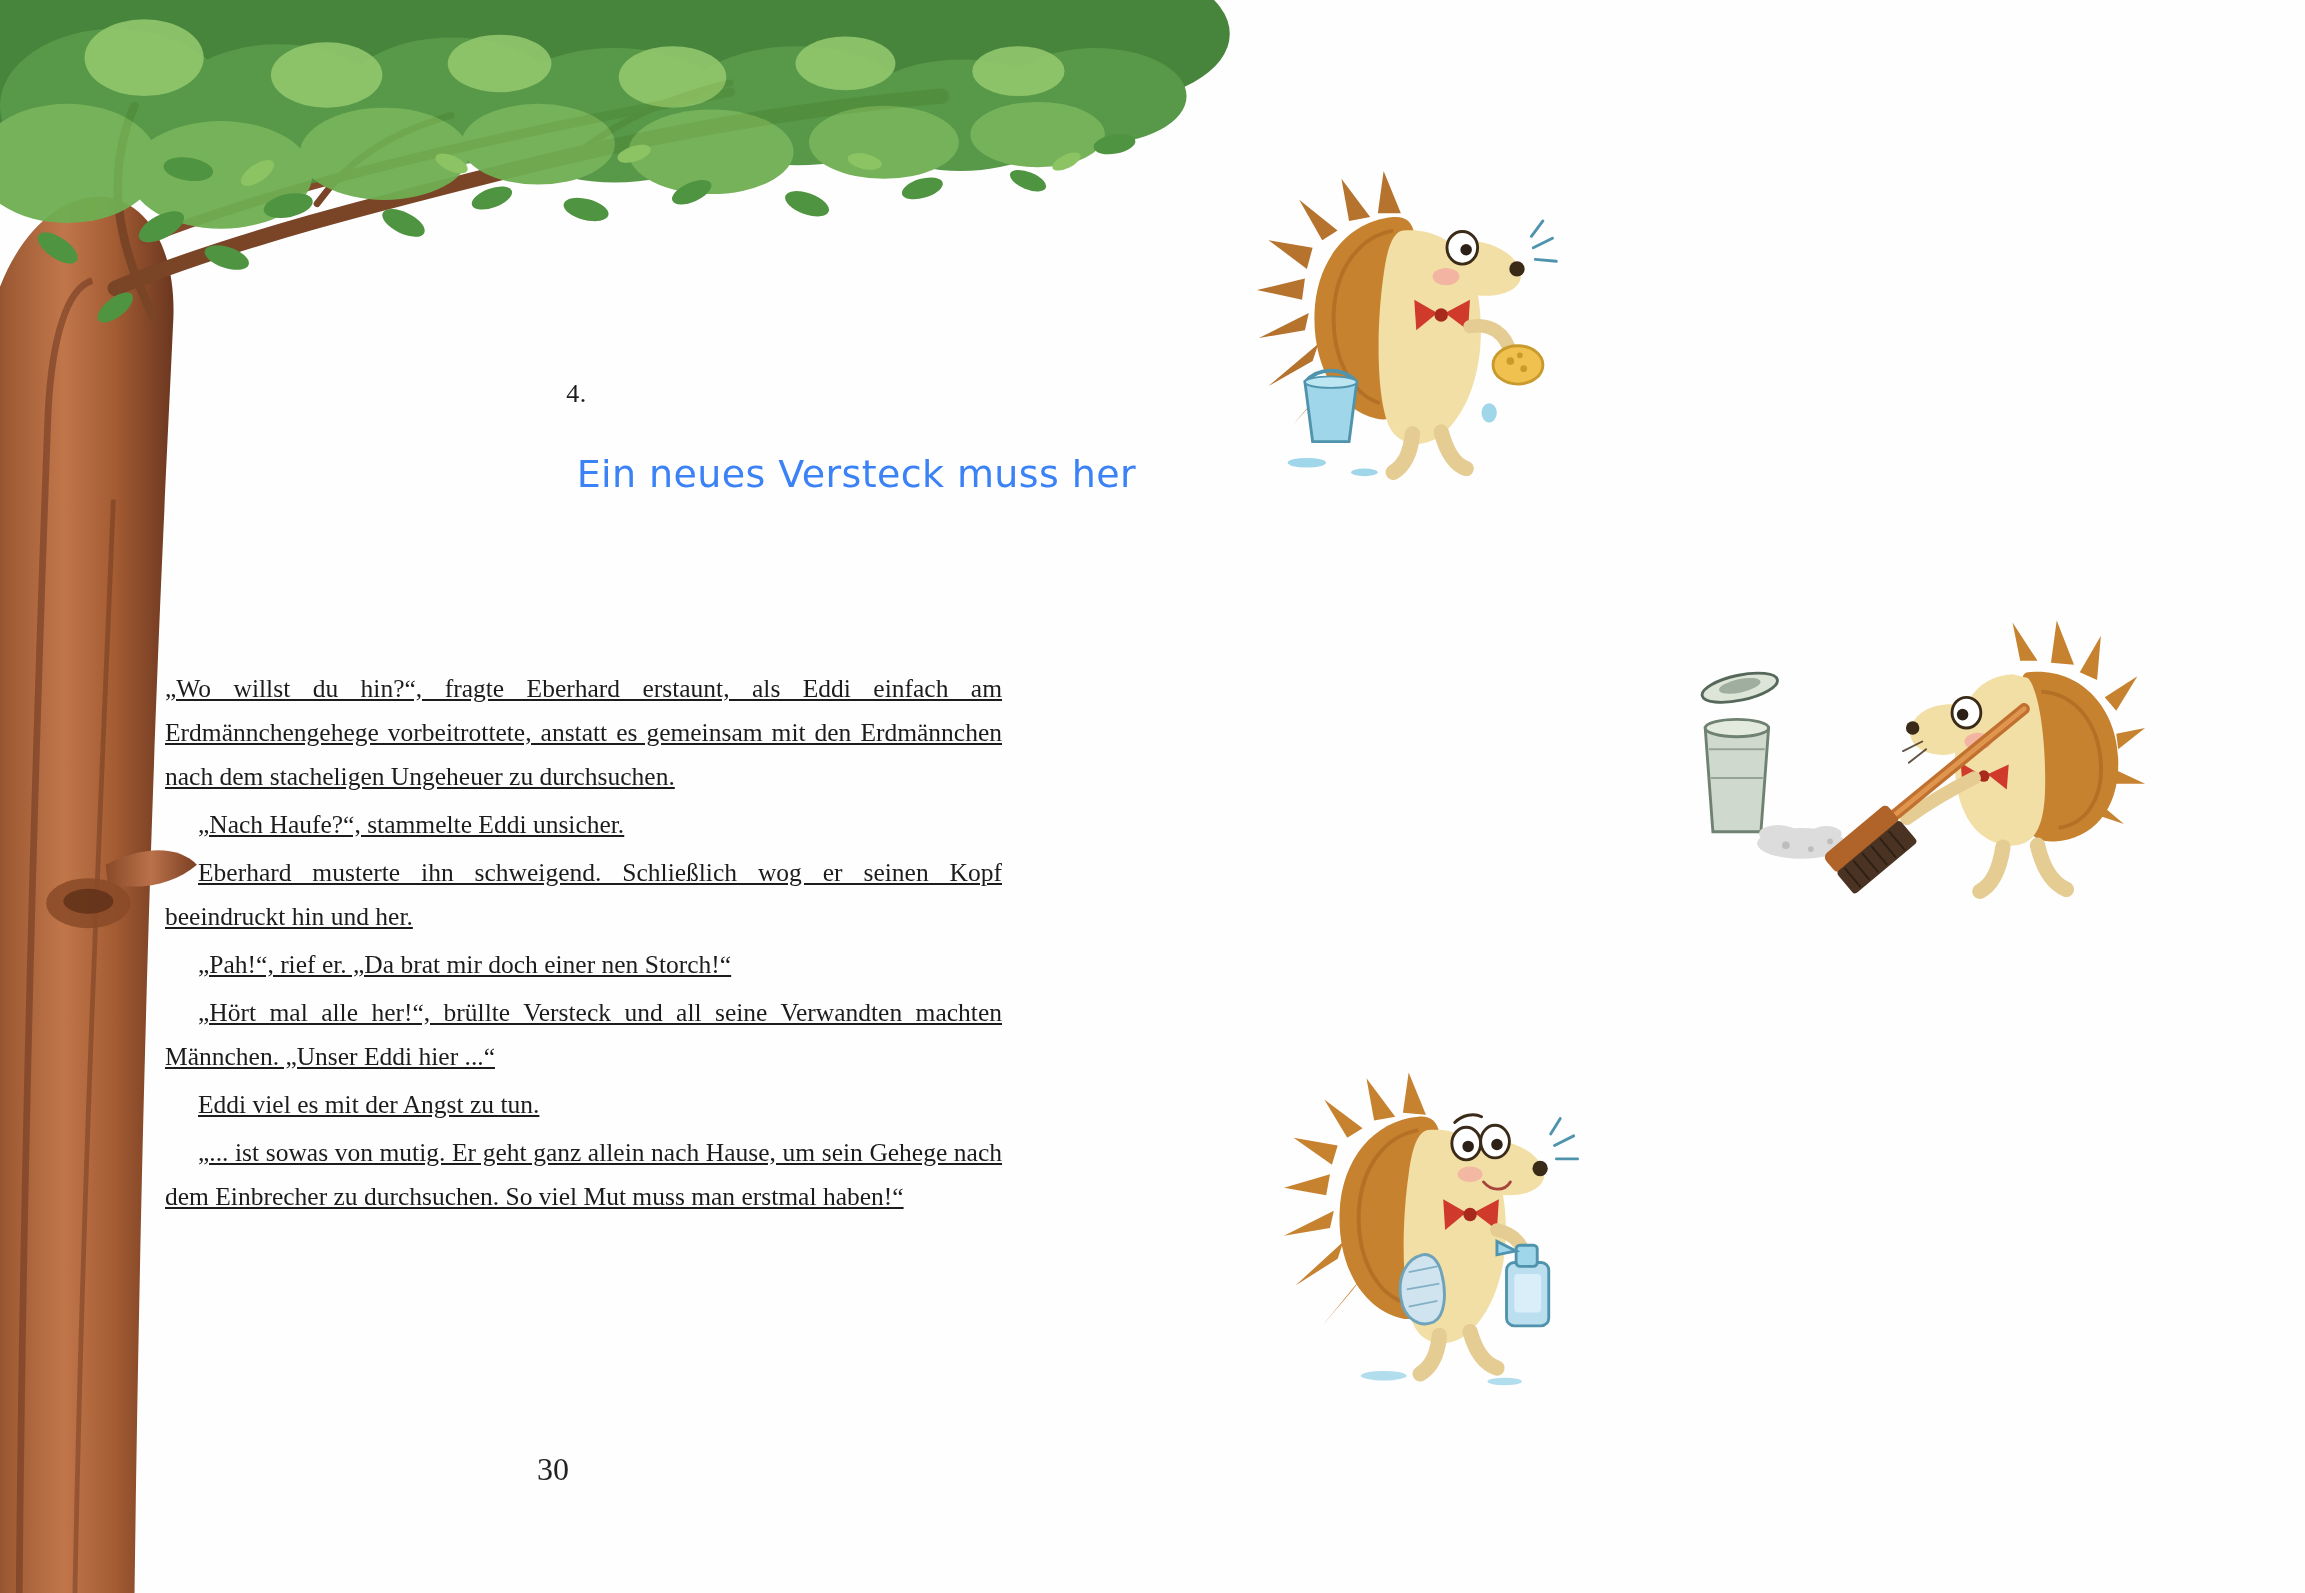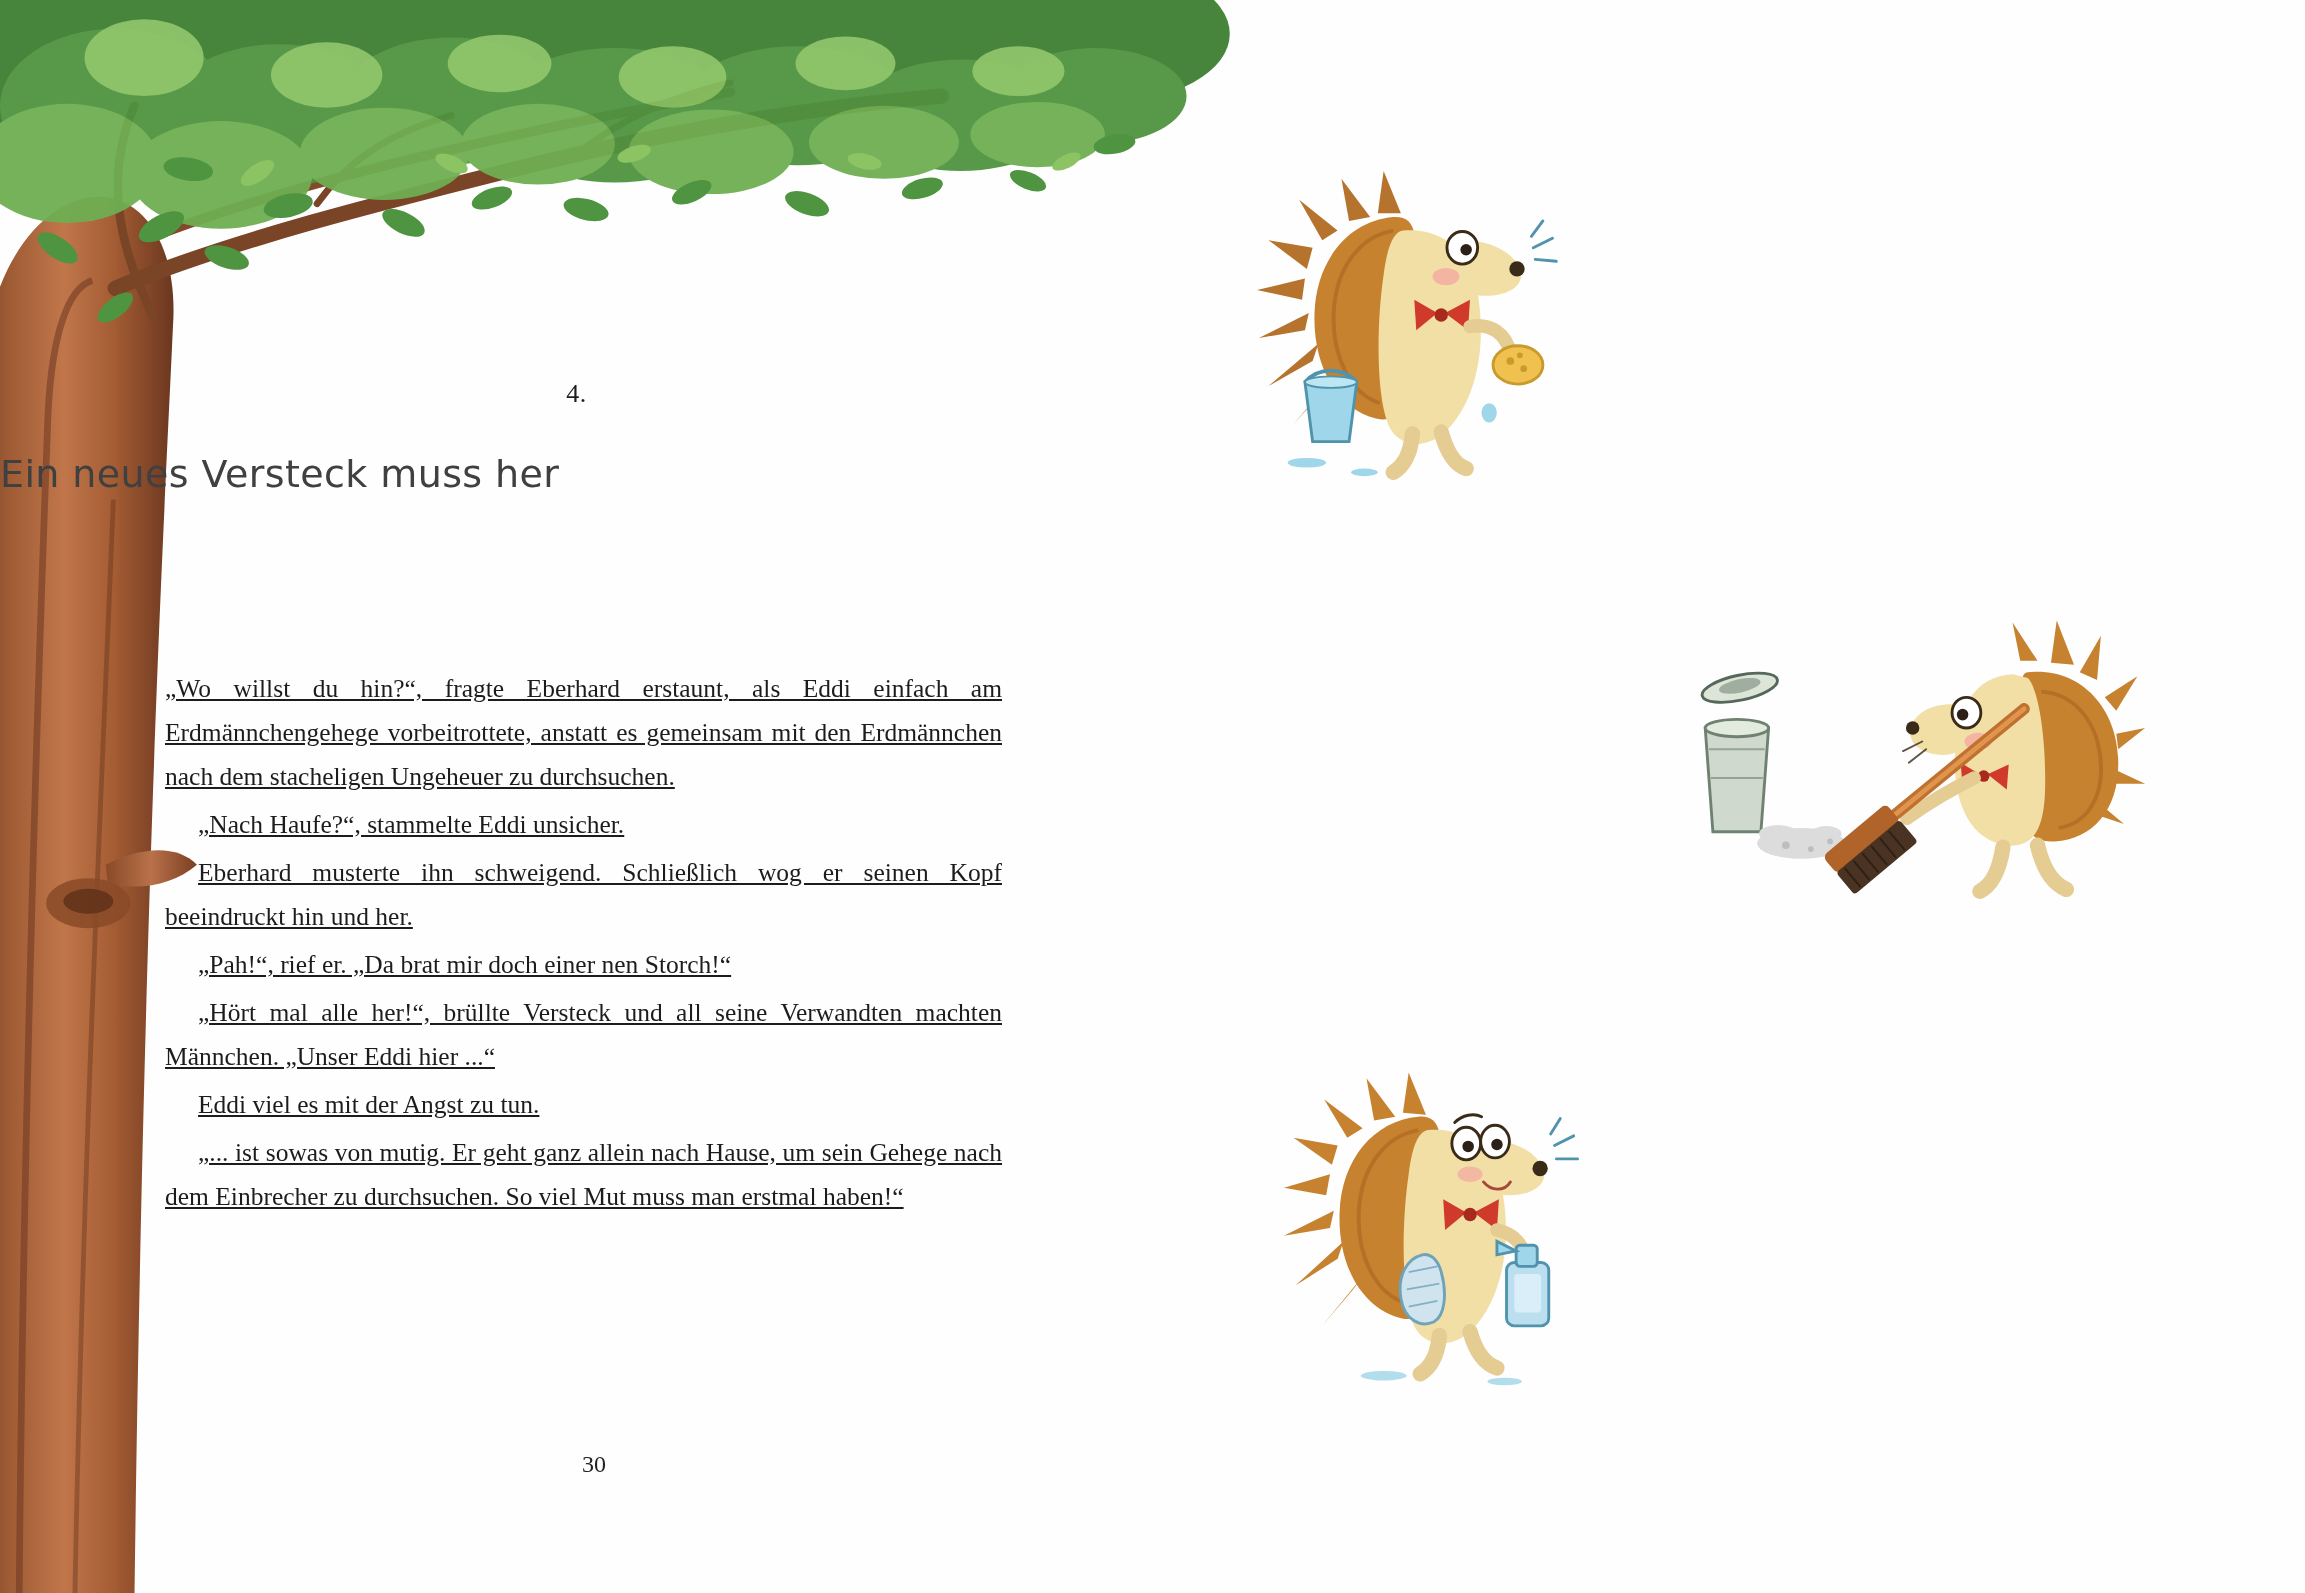--- a/index.html
+++ b/index.html
@@ -45,24 +45,24 @@
     left: 0; right: 0;
     top: 379px;
     text-align: center;
     font-size: 26px;
     letter-spacing: 0.5px;
   }
   .chapter-title {
     position: absolute;
     left: 0; right: 17px;
     top: 452px;
-    text-align: left;
+    text-align: right;
     font-family: "DejaVu Sans", sans-serif;
     font-size: 38px;
-    color: #404040;
+    color: #3b82f6;
     letter-spacing: 0.4px;
   }
 
   .body-col {
     position: absolute;
     font-size: 25.5px;
     line-height: 44px;
     text-align: justify;
     text-justify: inter-word;
     hyphens: manual;
@@ -71,22 +71,22 @@
   .body-col p.indent { text-indent: 33px; }
 
   .left-body {
     left: 161px;
     top: 663px;
     width: 845px;
   }
 
   .folio {
     position: absolute;
-    font-size: 24px;
-    text-align: right;
+    font-size: 32px;
+    text-align: center;
     color: #222;
   }
   .folio-left  { left: 500px;  top: 1451px; width: 106px; }
 
   
   .illus {
     position: absolute;
     pointer-events: none;
   }
   .illus-hedgehog-bucket { left: 1249px; top: 125px;  width: 346px; height: 403px; }

